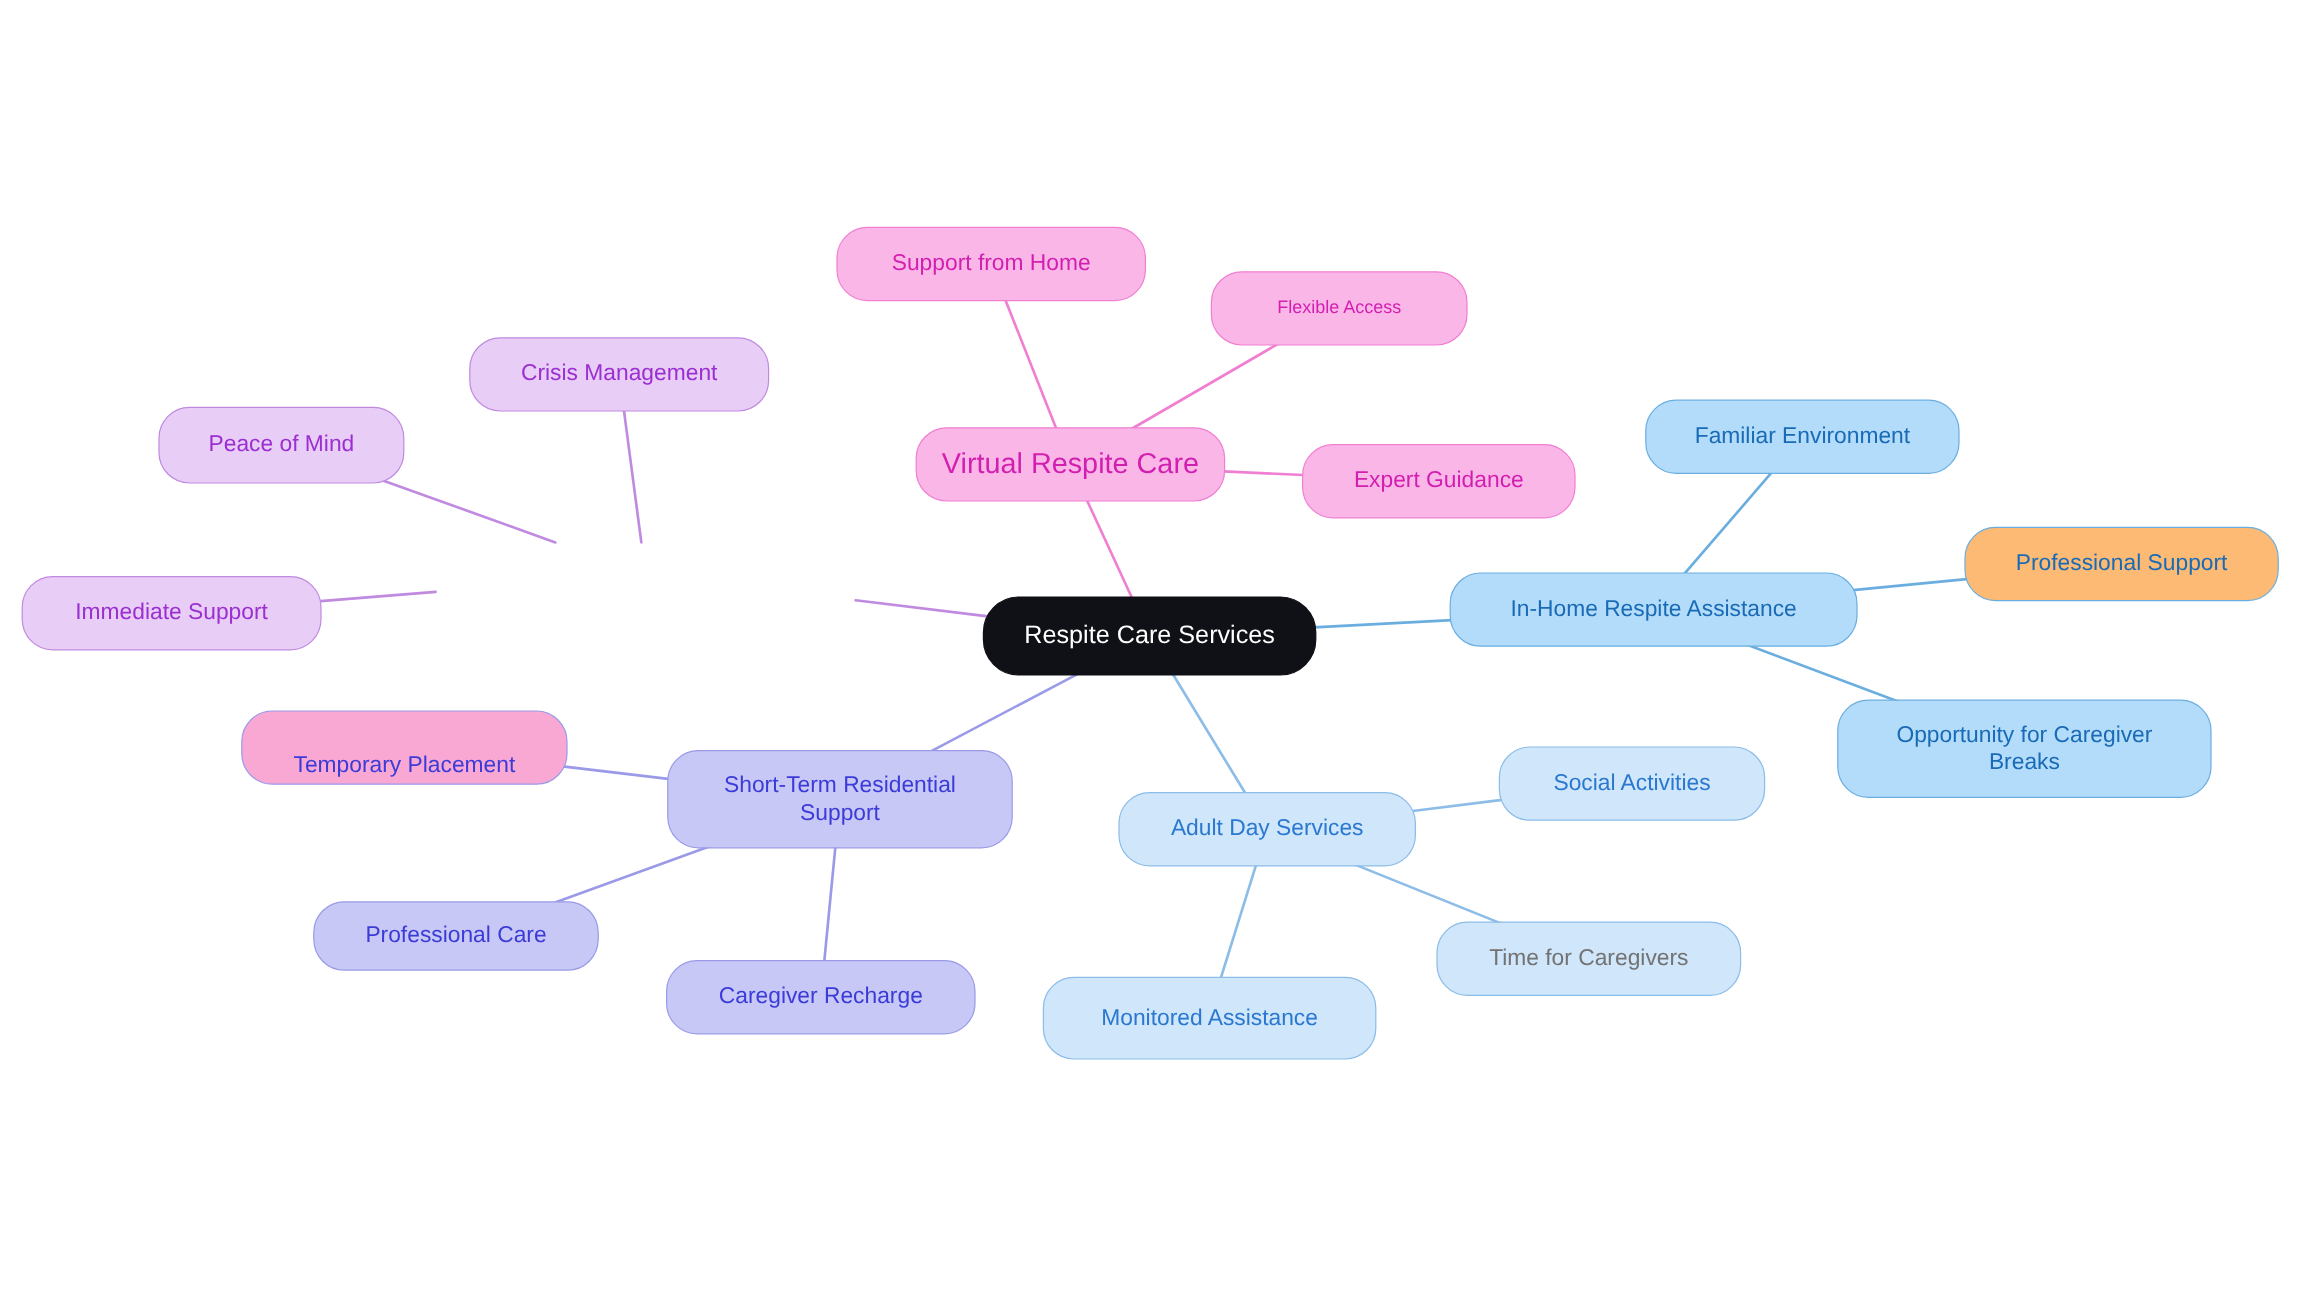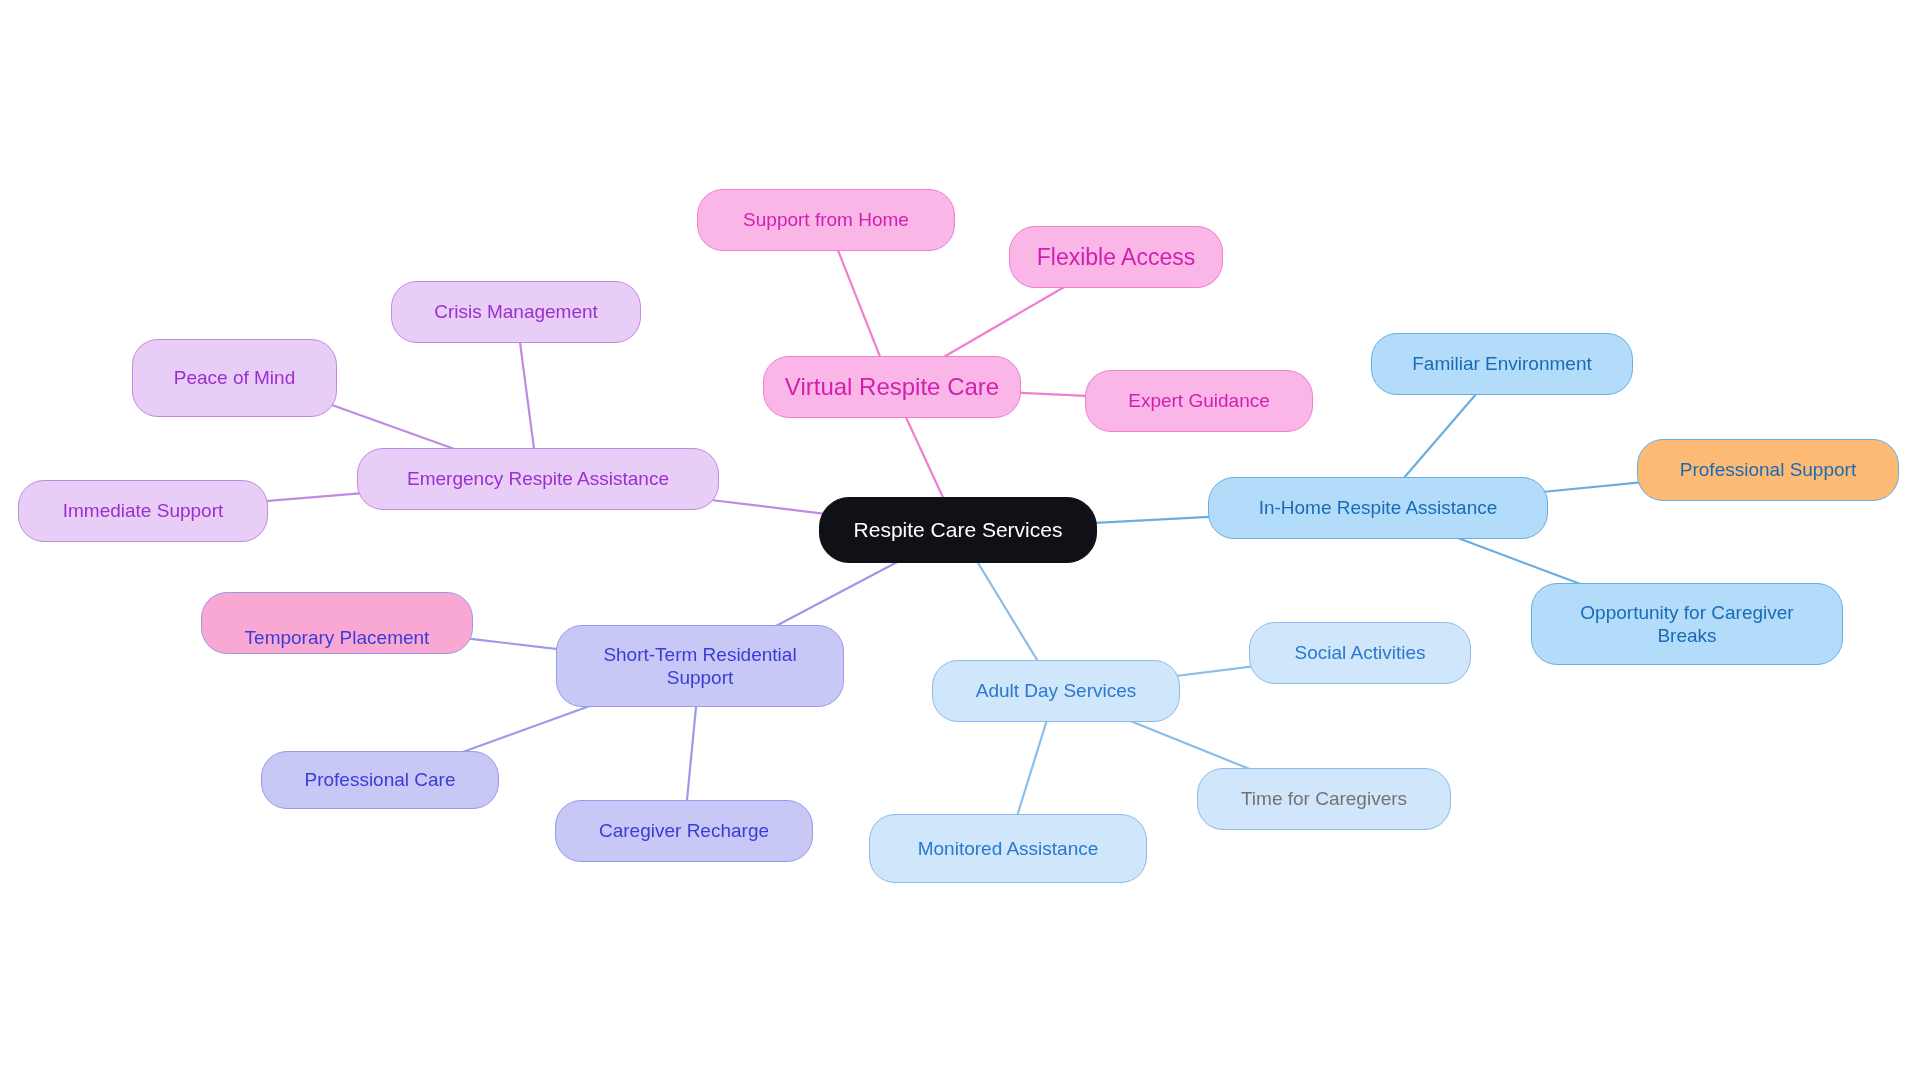--- a/index.html
+++ b/index.html
@@ -69,25 +69,24 @@
       <line x1="1123" y1="718" x2="1257" y2="772" stroke="#8cbce8" stroke-width="2.2" stroke-linecap="round"></line>
       <line x1="1047.5844155844156" y1="718" x2="1016.4155844155844" y2="818" stroke="#8cbce8" stroke-width="2.2" stroke-linecap="round"></line>
       <line x1="902.9852941176471" y1="559" x2="770.1911764705883" y2="629" stroke="#9a9ae8" stroke-width="2.2" stroke-linecap="round"></line>
       <line x1="562" y1="649.6528925619834" x2="467" y2="638.3994490358127" stroke="#9a9ae8" stroke-width="2.2" stroke-linecap="round"></line>
       <line x1="597.9310344827586" y1="703" x2="454.48275862068965" y2="755" stroke="#9a9ae8" stroke-width="2.2" stroke-linecap="round"></line>
       <line x1="696.4121212121212" y1="703" x2="686.6181818181818" y2="804" stroke="#9a9ae8" stroke-width="2.2" stroke-linecap="round"></line>
     </svg>
 <div class="node root" style="left: 819px; top: 497px; width: 278px; height: 66px; background: rgb(15, 17, 23); border-color: rgb(15, 17, 23); color: rgb(255, 255, 255); font-size: 21px;"><span>Respite Care Services</span></div>
     <div class="node" style="left: 763px; top: 356px; width: 258px; height: 62px; background: rgb(251, 182, 232); border-color: rgb(240, 127, 210); color: rgb(210, 31, 176); font-size: 24px;"><span>Virtual Respite Care</span></div>
     <div class="node" style="left: 697px; top: 189px; width: 258px; height: 62px; background: rgb(251, 182, 232); border-color: rgb(240, 127, 210); color: rgb(210, 31, 176); font-size: 19px;"><span>Support from Home</span></div>
-    <div class="node" style="left: 1009px; top: 226px; width: 214px; height: 62px; background: rgb(251, 182, 232); border-color: rgb(240, 127, 210); color: rgb(210, 31, 176); font-size: 23px;"><span>Flexible Access</span></div>
+    <div class="node" style="left: 1009px; top: 226px; width: 214px; height: 62px; background: rgb(251, 182, 232); border-color: rgb(240, 127, 210); color: rgb(210, 31, 176); font-size: 15px;"><span>Flexible Access</span></div>
     <div class="node" style="left: 1085px; top: 370px; width: 228px; height: 62px; background: rgb(251, 182, 232); border-color: rgb(240, 127, 210); color: rgb(210, 31, 176); font-size: 19px;"><span>Expert Guidance</span></div>
-    <div class="node" style="left: 357px; top: 448px; width: 362px; height: 62px; background: rgb(232, 205, 247); border-color: rgb(192, 138, 224); color: rgb(155, 47, 208); font-size: 19px;"><span>Emergency Respite Assistance</span></div>
     <div class="node" style="left: 391px; top: 281px; width: 250px; height: 62px; background: rgb(232, 205, 247); border-color: rgb(192, 138, 224); color: rgb(155, 47, 208); font-size: 19px;"><span>Crisis Management</span></div>
-    <div class="node" style="left: 132px; top: 339px; width: 205px; height: 78px; background: rgb(232, 205, 247); border-color: rgb(192, 138, 224); color: rgb(155, 47, 208); font-size: 19px;"><span>Peace of Mind</span></div>
+    <div class="node" style="left: 132px; top: 339px; width: 205px; height: 64px; background: rgb(232, 205, 247); border-color: rgb(192, 138, 224); color: rgb(155, 47, 208); font-size: 19px;"><span>Peace of Mind</span></div>
     <div class="node" style="left: 18px; top: 480px; width: 250px; height: 62px; background: rgb(232, 205, 247); border-color: rgb(192, 138, 224); color: rgb(155, 47, 208); font-size: 19px;"><span>Immediate Support</span></div>
     <div class="node" style="left: 1208px; top: 477px; width: 340px; height: 62px; background: rgb(179, 220, 251); border-color: rgb(106, 174, 224); color: rgb(26, 107, 181); font-size: 19px;"><span>In-Home Respite Assistance</span></div>
     <div class="node" style="left: 1371px; top: 333px; width: 262px; height: 62px; background: rgb(179, 220, 251); border-color: rgb(106, 174, 224); color: rgb(26, 107, 181); font-size: 19px;"><span>Familiar Environment</span></div>
     <div class="node" style="left: 1637px; top: 439px; width: 262px; height: 62px; background: #fdba74; border-color: rgb(106, 174, 224); color: rgb(26, 107, 181); font-size: 19px;"><span>Professional Support</span></div>
     <div class="node" style="left: 1531px; top: 583px; width: 312px; height: 82px; background: rgb(179, 220, 251); border-color: rgb(106, 174, 224); color: rgb(26, 107, 181); font-size: 19px;"><span>Opportunity for Caregiver
 Breaks</span></div>
     <div class="node" style="left: 932px; top: 660px; width: 248px; height: 62px; background: rgb(207, 230, 251); border-color: rgb(140, 188, 232); color: rgb(42, 120, 207); font-size: 19px;"><span>Adult Day Services</span></div>
     <div class="node" style="left: 1249px; top: 622px; width: 222px; height: 62px; background: rgb(207, 230, 251); border-color: rgb(140, 188, 232); color: rgb(42, 120, 207); font-size: 19px;"><span>Social Activities</span></div>
     <div class="node" style="left: 1197px; top: 768px; width: 254px; height: 62px; background: rgb(207, 230, 251); border-color: rgb(140, 188, 232); color: #737373; font-size: 19px;"><span>Time for Caregivers</span></div>
     <div class="node" style="left: 869px; top: 814px; width: 278px; height: 69px; background: rgb(207, 230, 251); border-color: rgb(140, 188, 232); color: rgb(42, 120, 207); font-size: 19px;"><span>Monitored Assistance</span></div>

